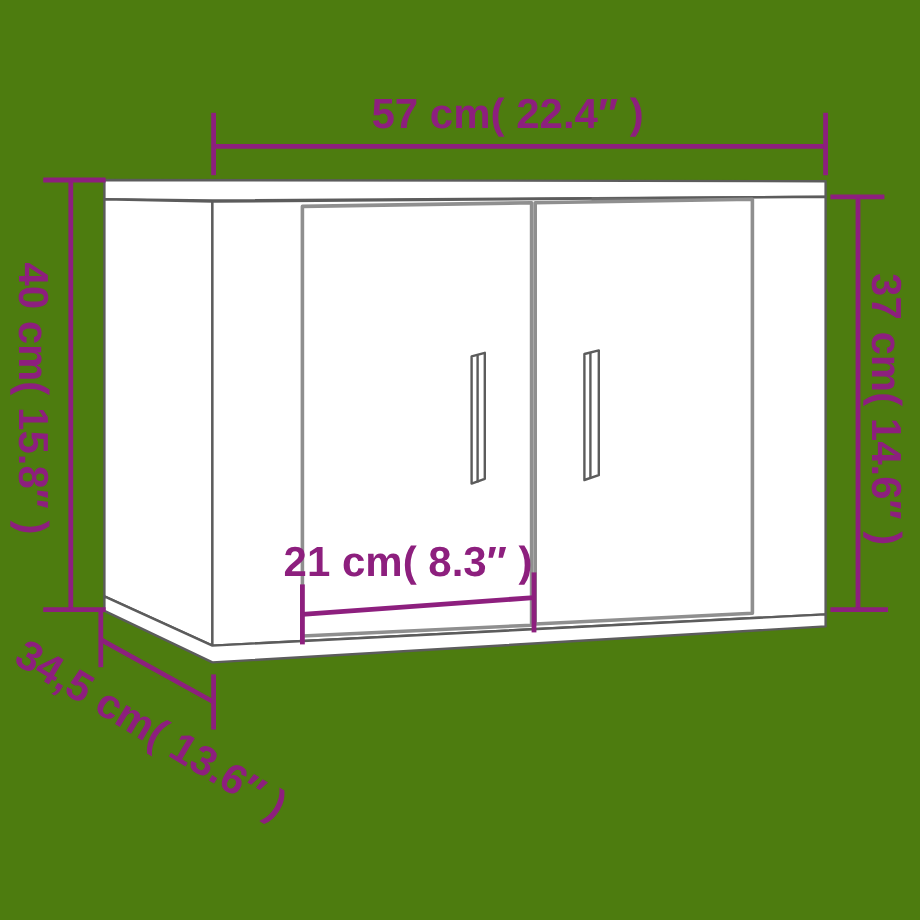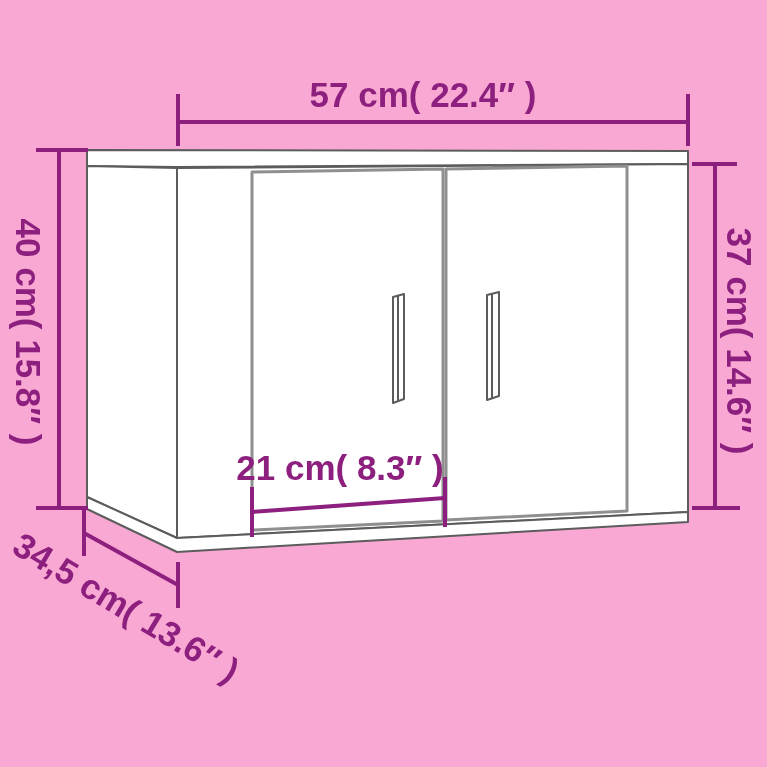--- a/index.html
+++ b/index.html
@@ -1,20 +1,20 @@
 <!DOCTYPE html>
 <html><head>
 <meta charset="utf-8">
 <style>
   html, body { margin: 0; padding: 0; background: #ffffff; }
   .stage {
     position: relative;
     width: 767px;
     height: 767px;
-    background: #f9a8d4;
+    background: #4d7c0f;
     overflow: hidden;
     font-family: "Liberation Sans", "DejaVu Sans", sans-serif;
   }
   .stage svg { display: block; width: 767px; height: 767px; }
   .dim-label {
     font-family: "Liberation Sans", "DejaVu Sans", sans-serif;
     font-size: 35px;
     font-weight: 700;
     letter-spacing: 0px;
   }

